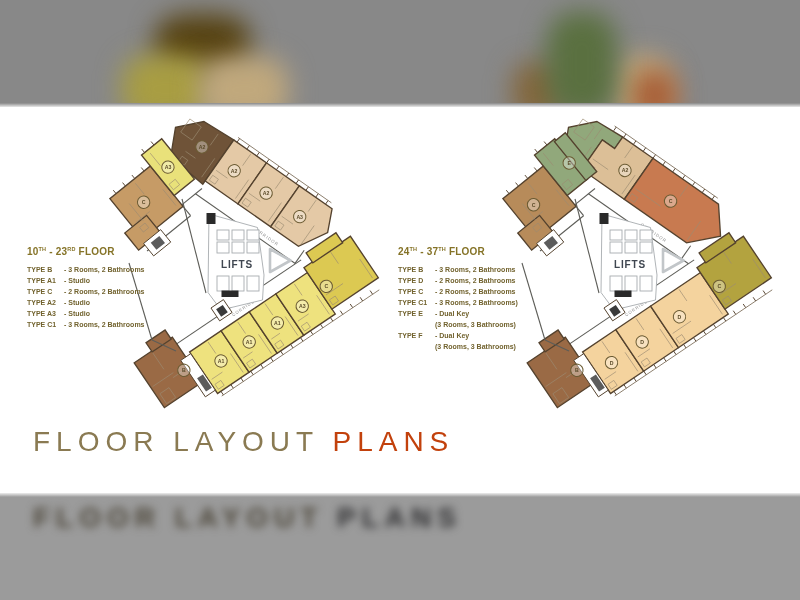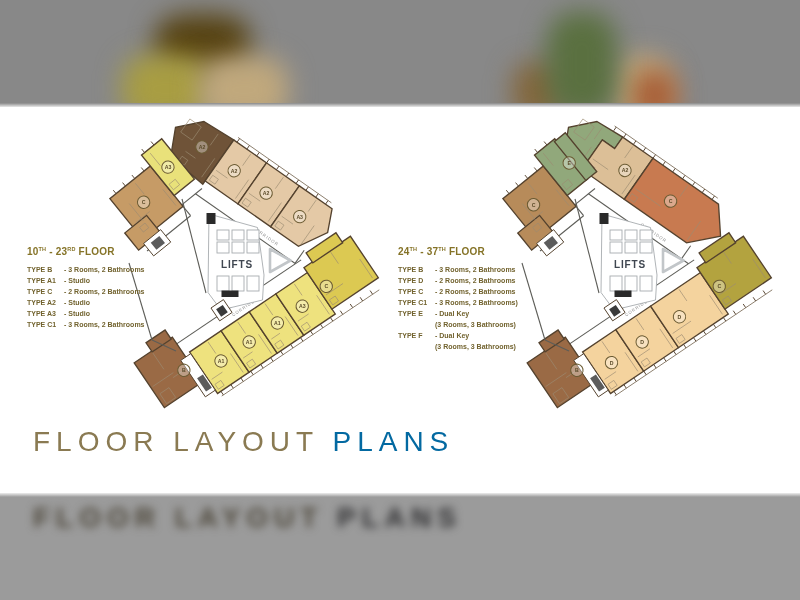--- a/index.html
+++ b/index.html
@@ -9,21 +9,21 @@
                     background:linear-gradient(#888888,#e8e8e8); }
   #botband { top:493px; height:107px; background:#9b9b9b; }
   #botband:before { content:""; position:absolute; left:0; top:0; width:800px; height:4px;
                     background:linear-gradient(#ededed,#9b9b9b); }
   .blob { position:absolute; filter:blur(13px); border-radius:35%; }
   .blurtitle { position:absolute; top:9px; left:33px; filter:blur(4px);
                font-size:28px; letter-spacing:6.0px; font-weight:bold; color:#4b4538; white-space:nowrap; }
   .blurtitle .p2 { color:#2e2e30; }
   #title { position:absolute; top:426px; left:33px; font-size:28px; letter-spacing:6.0px;
             color:#8a7a52; white-space:nowrap; }
-  #title .p2 { color:#0369a1; }
+  #title .p2 { color:#c2410c; }
   .legend { position:absolute; color:#72632f; font-weight:bold; }
   .legend h4 { margin:0 0 7px 0; font-size:10px; color:#857327; letter-spacing:0.2px; }
   .legend h4 sup { font-size:5.5px; }
   .legend table { border-collapse:collapse; font-size:7px; font-weight:bold; }
   .legend td { padding:0; line-height:11px; vertical-align:top; white-space:nowrap; }
   .legend td.t { width:37px; }
   svg text { font-family:"Liberation Sans", sans-serif; }
   .u   { stroke:#54422e; stroke-width:1.35; }
   .u2  { stroke:#54422e; stroke-width:0.9; }
   .il  { stroke:#9b8b72; stroke-width:0.6; fill:none; }

